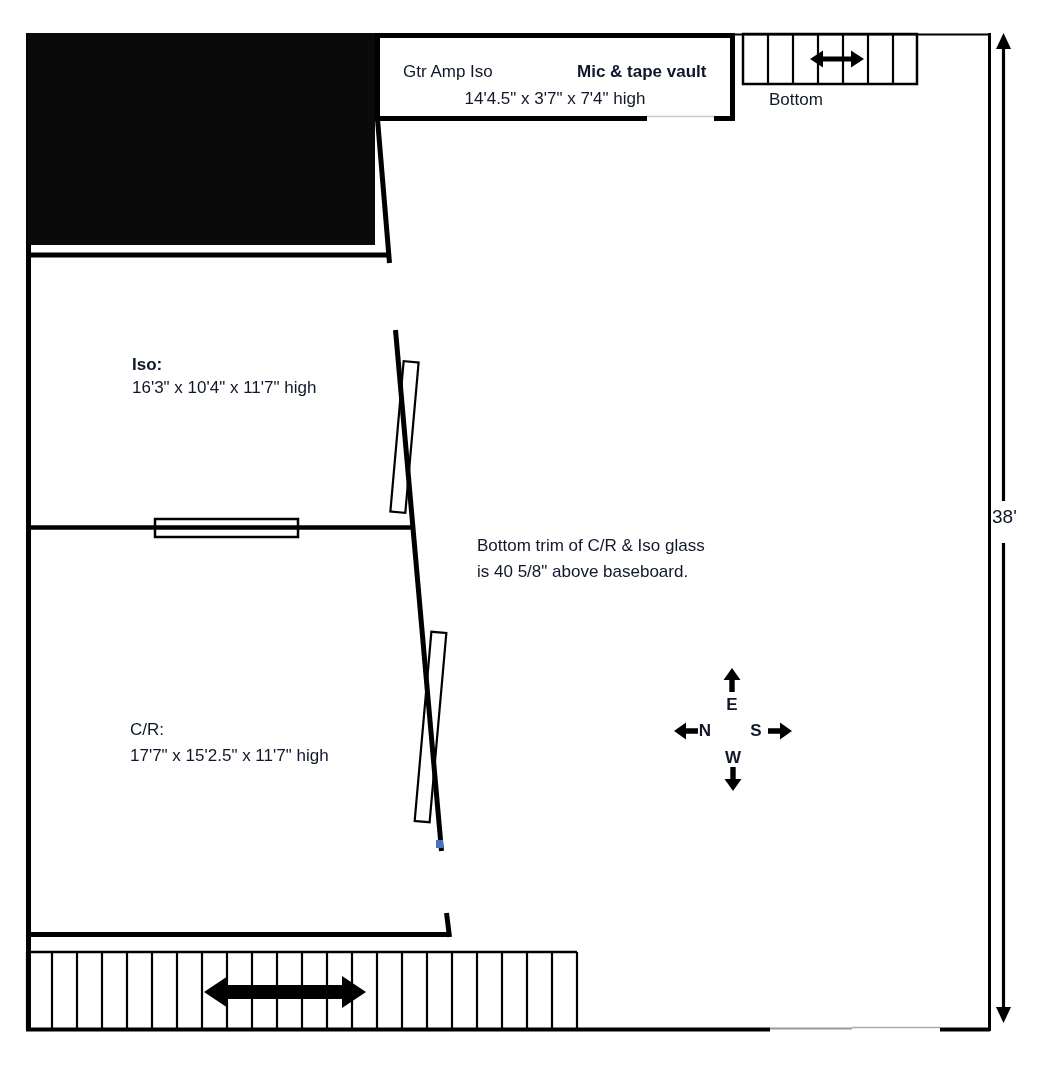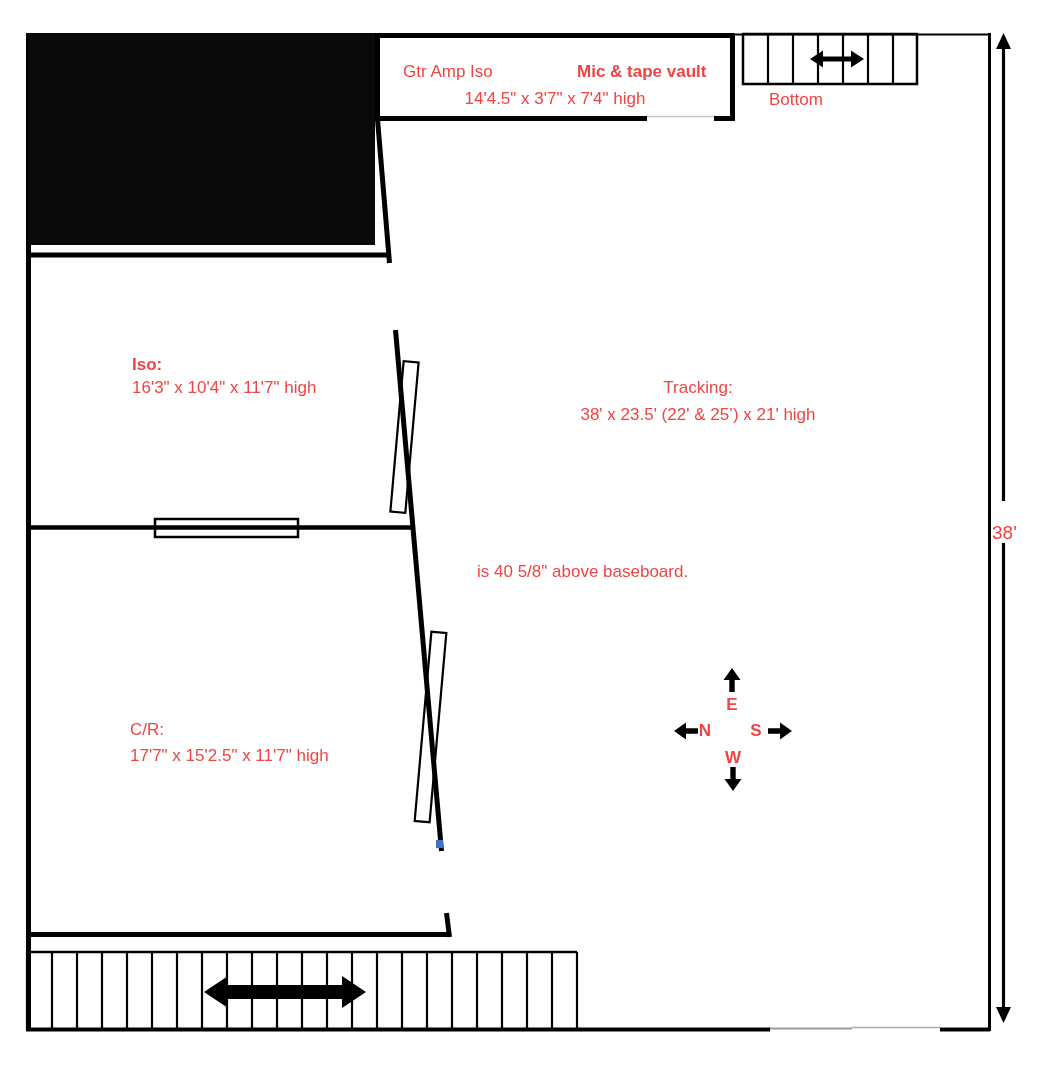--- a/index.html
+++ b/index.html
@@ -10,21 +10,21 @@
     font-family:"Liberation Sans",sans-serif;
     color:#111;
     overflow:hidden;
   }
   #plan svg{position:absolute;left:0;top:0;}
   .t{
     position:absolute;
     font-size:17px;
     line-height:20px;
     white-space:nowrap;
-    color:#ef4444;
+    color:#0f172a;
   }
   .ctr{text-align:center;}
   .dim-label{font-size:19px;}
   .compass-letter{font-weight:700;font-size:17px;width:22px;text-align:center;}
 </style>
 </head>
 <body>
 
 <div id="plan">
 
@@ -127,28 +127,27 @@
 
   <div class="t" style="left:403px;top:62px;">Gtr Amp Iso</div>
   <div class="t" style="left:577px;top:62px;font-weight:bold;">Mic &amp; tape vault</div>
   <div class="t ctr" style="left:377px;top:89px;width:356px;">14'4.5" x 3'7" x 7'4" high</div>
 
   <div class="t" style="left:769px;top:90px;">Bottom</div>
 
   <div class="t" style="left:132px;top:355px;font-weight:bold;">Iso:</div>
   <div class="t" style="left:132px;top:378px;">16'3" x 10'4" x 11'7" high</div>
 
-  <div class="t ctr" style="left:548px;top:378px;width:300px;">Tracking:</div>
-  <div class="t ctr" style="left:548px;top:405px;width:300px;">38' x 23.5' (22' &amp; 25’) x 21' high</div>
 
+  <div class="t" style="left:477px;top:536px;">Bottom trim of C/R &amp; Iso glass</div>
   <div class="t" style="left:477px;top:562px;">is 40 5/8" above baseboard.</div>
 
   <div class="t" style="left:130px;top:720px;">C/R:</div>
   <div class="t" style="left:130px;top:746px;">17'7" x 15'2.5" x 11'7" high</div>
 
-  <div class="t dim-label" style="left:992px;top:507px;margin-top:16px;">38'</div>
+  <div class="t dim-label" style="left:992px;top:507px;">38'</div>
 
   <div class="t compass-letter" style="left:721px;top:695px;">E</div>
   <div class="t compass-letter" style="left:694px;top:721px;">N</div>
   <div class="t compass-letter" style="left:745px;top:721px;">S</div>
   <div class="t compass-letter" style="left:722px;top:748px;">W</div>
 
 </div>
 
 </body></html>

